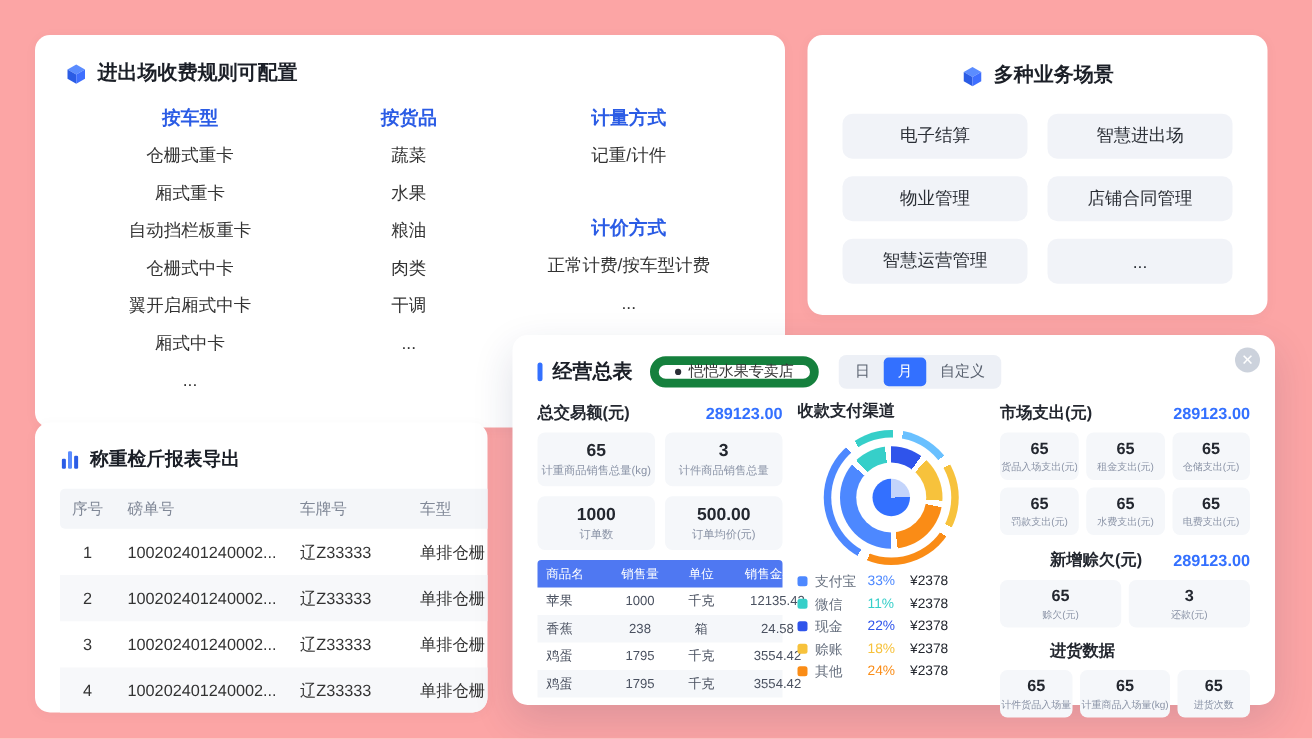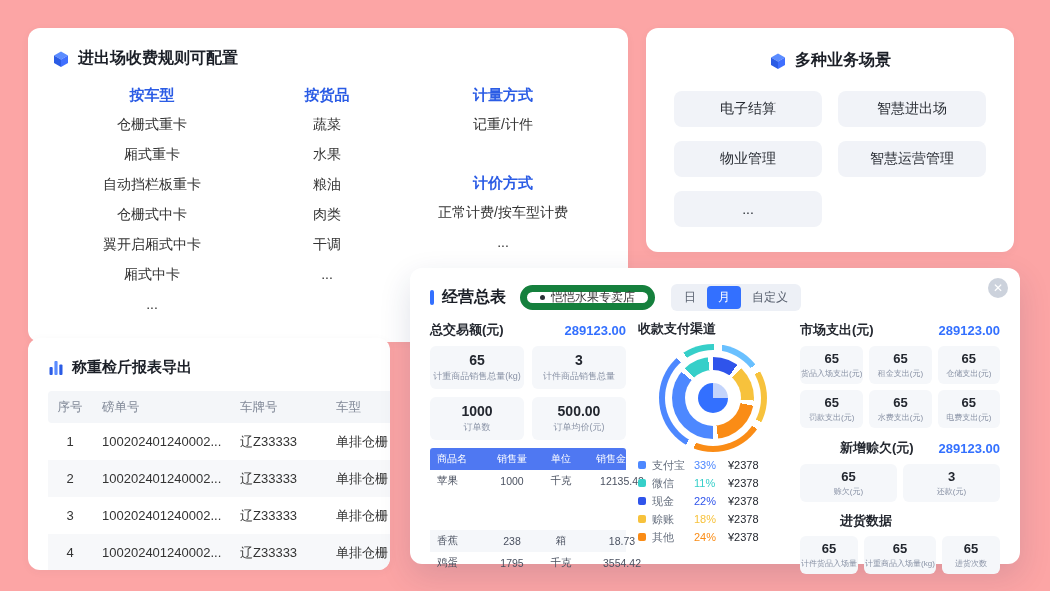--- a/index.html
+++ b/index.html
@@ -57,21 +57,21 @@
 
   .stats-grid { display:grid; grid-template-columns:1fr 1fr; gap:8px; margin-top:6px; }
   .stat-box { background:#f5f7fa; border-radius:6px; text-align:center; padding:6px 2px; }
   .stat-v { font-size:14px; font-weight:bold; color:#23272f; }
   .stat-l { font-size:9px; color:#8a93a6; margin-top:2px; white-space:nowrap; overflow:hidden; }
 
   .ptable { margin-top:8px; }
   .pt-head, .pt-row { display:grid; grid-template-columns:50px 44px 34px 68px; align-items:center;gap:10px; }
   .pt-head { background:#4f78f2; color:#fff; font-size:10px; height:22px; border-radius:3px 3px 0 0; }
   .pt-row { height:22px; font-size:10.5px; color:#4a5160; }
-  .pt-row.alt { background:#f5f7fa;margin-top:38px; }
+  .pt-row.alt { background:#f5f7fa; }
   .pc0 { padding-left:7px; }
   .pc1,.pc2,.pc3 { text-align:center; }
 
   .donut { position:relative; width:108px; height:108px; margin:6px auto 4px; }
   .dlayer { position:absolute; border-radius:50%; }
   .d-outer { inset:0;
     background:conic-gradient(from 210deg,#4d88ff 0% 30%,#fff 30% 32.5%,#36cfc9 32.5% 42%,#fff 42% 44.5%,#69c0ff 44.5% 56%,#fff 56% 58.5%,#f7c23c 58.5% 74%,#fff 74% 76.5%,#fa8c16 76.5% 97.5%,#fff 97.5% 100%); }
   .d-w1 { inset:6px; background:#fff; }
   .d-inner { inset:13px;
     background:conic-gradient(from 180deg,#4d88ff 0% 36%,#fff 36% 38%,#36cfc9 38% 48%,#fff 48% 50%,#2f54eb 50% 60%,#fff 60% 62%,#f7c23c 62% 76%,#fff 76% 78%,#fa8c16 78% 98%,#fff 98% 100%); }
@@ -145,20 +145,21 @@
         <polygon points="9,1.5 16,5.5 9,9.5 2,5.5" fill="#5b8cff"></polygon>
         <polygon points="2,5.5 9,9.5 9,17 2,13" fill="#2b5ce5"></polygon>
         <polygon points="16,5.5 9,9.5 9,17 16,13" fill="#3f6fff"></polygon>
       </svg>
       <span>多种业务场景</span>
     </div>
     <div class="scenario-grid">
       <div class="scenario-btn">电子结算</div>
       <div class="scenario-btn">智慧进出场</div>
       <div class="scenario-btn">物业管理</div>
+      <div class="scenario-btn">店铺合同管理</div>
       <div class="scenario-btn">智慧运营管理</div>
       <div class="scenario-btn">...</div>
     </div>
   </div>
 
   <div class="card" id="card-weigh">
     <div class="card-title-row">
       <svg class="icon-svg" width="16" height="16" viewBox="0 0 16 16">
         <rect x="1.5" y="7" width="3.2" height="8" rx="1" fill="#2b5ce5"></rect>
         <rect x="6.4" y="1" width="3.2" height="14" rx="1" fill="#5b8cff"></rect>
@@ -251,21 +252,21 @@
           <div class="pt-row">
             <div class="pc0">苹果</div>
             <div class="pc1">1000</div>
             <div class="pc2">千克</div>
             <div class="pc3">12135.42</div>
           </div>
           <div class="pt-row alt">
             <div class="pc0">香蕉</div>
             <div class="pc1">238</div>
             <div class="pc2">箱</div>
-            <div class="pc3">18.73</div>
+            <div class="pc3">24.58</div>
           </div>
           <div class="pt-row">
             <div class="pc0">鸡蛋</div>
             <div class="pc1">1795</div>
             <div class="pc2">千克</div>
             <div class="pc3">3554.42</div>
           </div>
           <div class="pt-row alt">
             <div class="pc0">鸡蛋</div>
             <div class="pc1">1795</div>

